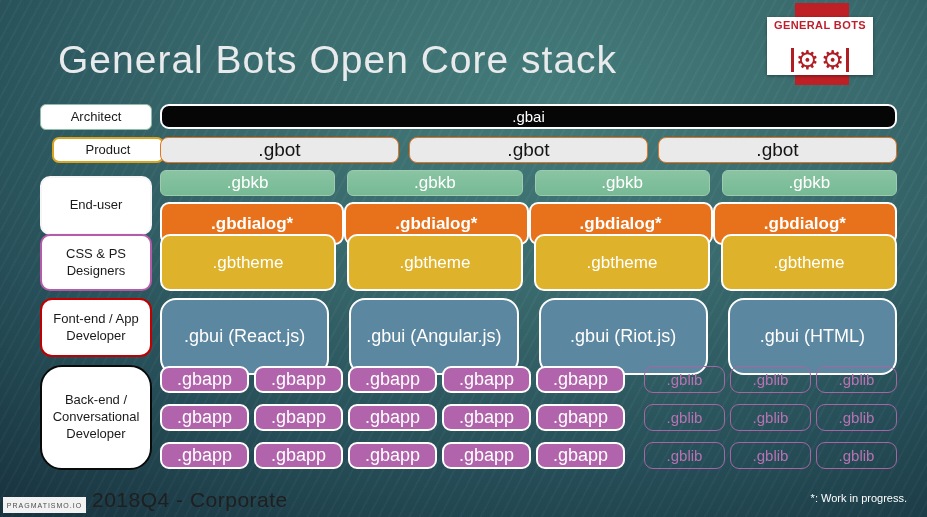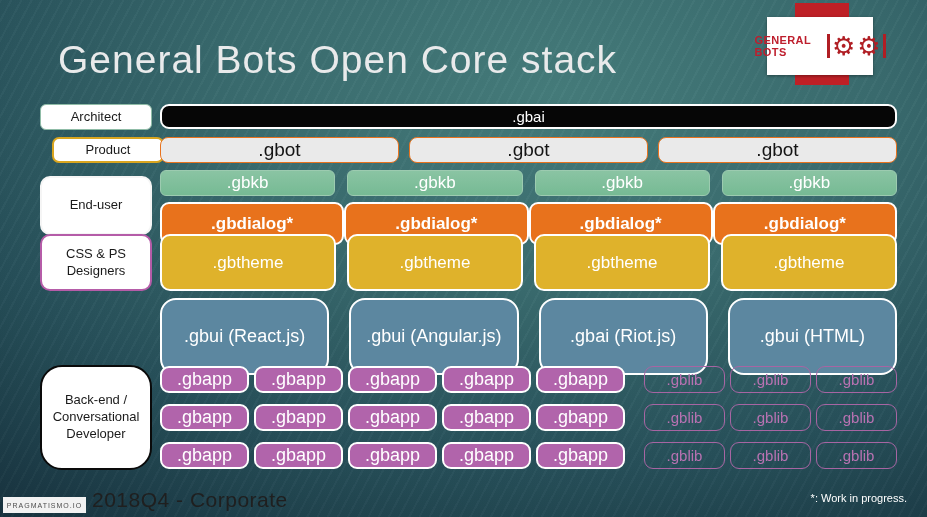--- a/index.html
+++ b/index.html
@@ -14,21 +14,21 @@
     background:repeating-linear-gradient(118deg, rgba(255,255,255,0.022) 0 2px, rgba(0,0,0,0.02) 2px 9px);
   }
   .title{
     position:absolute; left:58px; top:38px; font-size:39px; letter-spacing:1px;
     color:#e9eaeb; white-space:nowrap;
   }
   
   .logo-stripe{position:absolute; left:795px; top:3px; width:54px; height:82px; background:#be2026;}
   .logo-card{
     position:absolute; left:767px; top:17px; width:106px; height:58px; background:#ffffff;
-    display:flex; flex-direction:row; align-items:center; justify-content:center; gap:16px;
+    display:flex; flex-direction:column; align-items:center; justify-content:center; gap:16px;
     box-shadow:0 1px 3px rgba(0,0,0,0.4);
   }
   .logo-name{color:#be1e2d; font-weight:bold; font-size:11px; letter-spacing:0.4px;}
   .logo-gears{display:flex; align-items:center; gap:2px; color:#b01e24; line-height:1;}
   .gear-bar{width:3px; height:24px; background:#b01e24;}
   .gear{font-size:26px; color:#b01e24;}
   
   .lbl{
     position:absolute; left:40px; width:112px; background:#ffffff; color:#1a1a1a;
     display:flex; align-items:center; justify-content:center; text-align:center;
@@ -89,20 +89,21 @@
       <span class="gear">⚙</span>
       <span class="gear">⚙</span>
       <div class="gear-bar"></div>
     </div>
   </div>
 
   <div class="lbl lbl-architect">Architect</div>
   <div class="lbl lbl-product">Product</div>
   <div class="lbl lbl-enduser">End-user</div>
   <div class="lbl lbl-designers">CSS &amp; PS Designers</div>
+  <div class="lbl lbl-frontend">Font-end / App Developer</div>
   <div class="lbl lbl-backend">Back-end / Conversational Developer</div>
 
   <div class="row r-gbai">
     <div class="bx gbai">.gbai</div>
   </div>
 
   <div class="row r-gbot">
     <div class="bx gbot">.gbot</div>
     <div class="bx gbot">.gbot</div>
     <div class="bx gbot">.gbot</div>
@@ -125,21 +126,21 @@
   <div class="row r-gbtheme">
     <div class="bx gbtheme">.gbtheme</div>
     <div class="bx gbtheme">.gbtheme</div>
     <div class="bx gbtheme">.gbtheme</div>
     <div class="bx gbtheme">.gbtheme</div>
   </div>
 
   <div class="row r-gbui">
     <div class="bx gbui">.gbui (React.js)</div>
     <div class="bx gbui">.gbui (Angular.js)</div>
-    <div class="bx gbui">.gbai (Riot.js)</div>
+    <div class="bx gbui">.gbui (Riot.js)</div>
     <div class="bx gbui">.gbui (HTML)</div>
   </div>
 
   <div class="row r-be1">
     <div class="bx gbapp">.gbapp</div>
     <div class="bx gbapp">.gbapp</div>
     <div class="bx gbapp">.gbapp</div>
     <div class="bx gbapp">.gbapp</div>
     <div class="bx gbapp">.gbapp</div>
     <div class="be-gap"></div>

